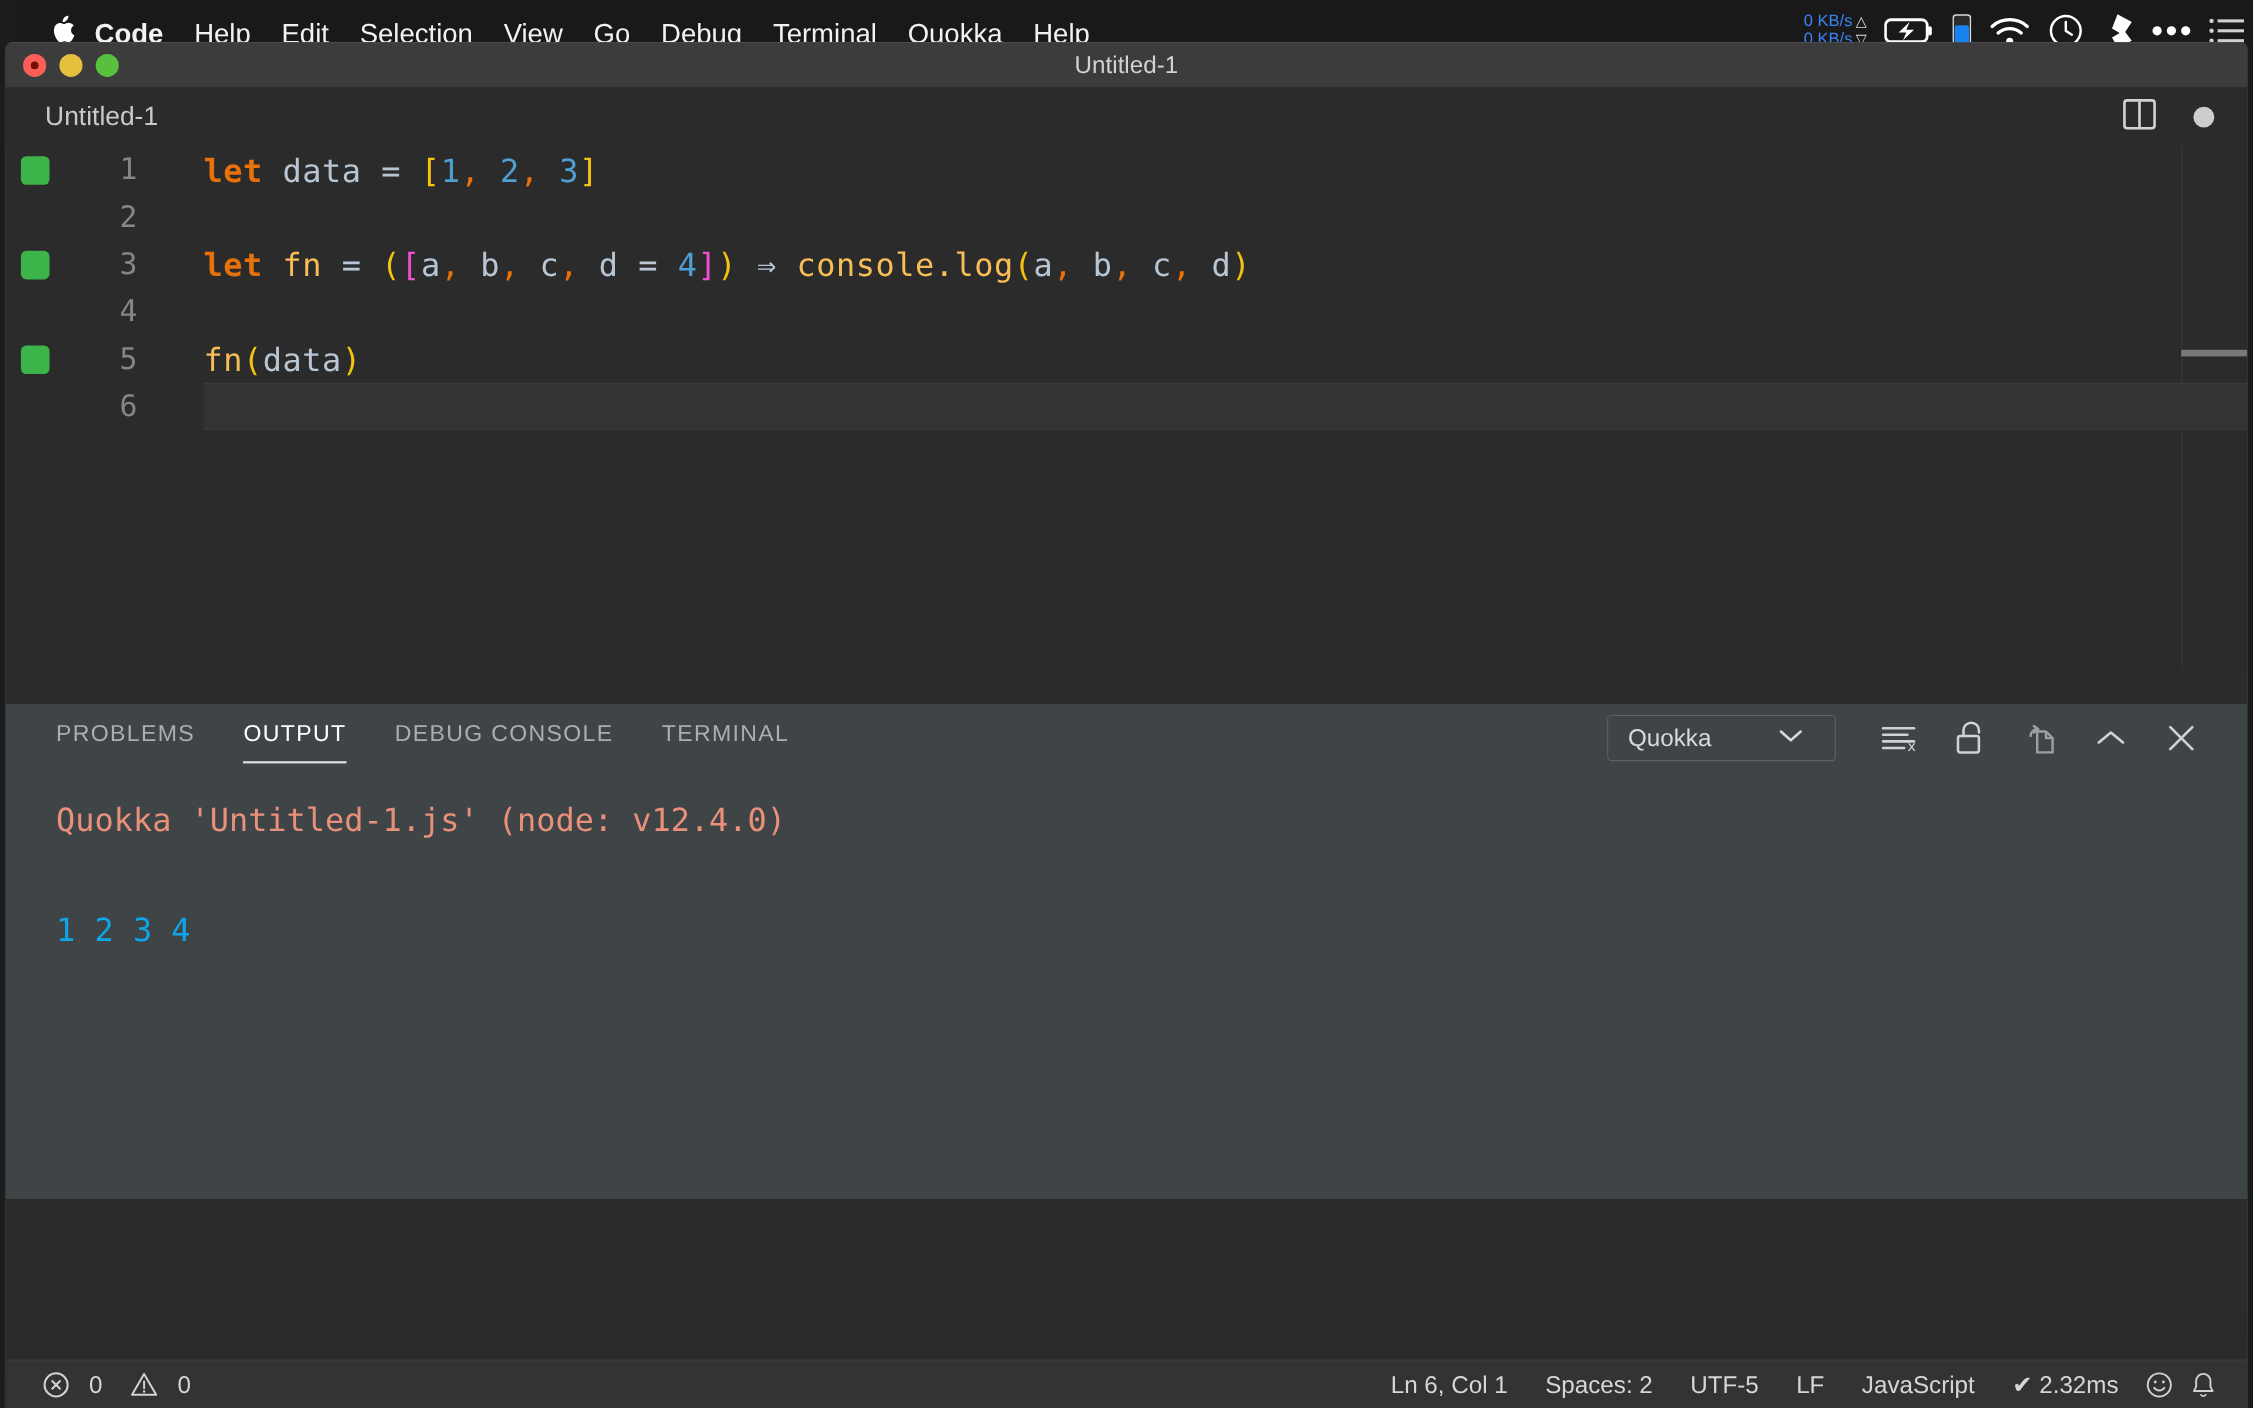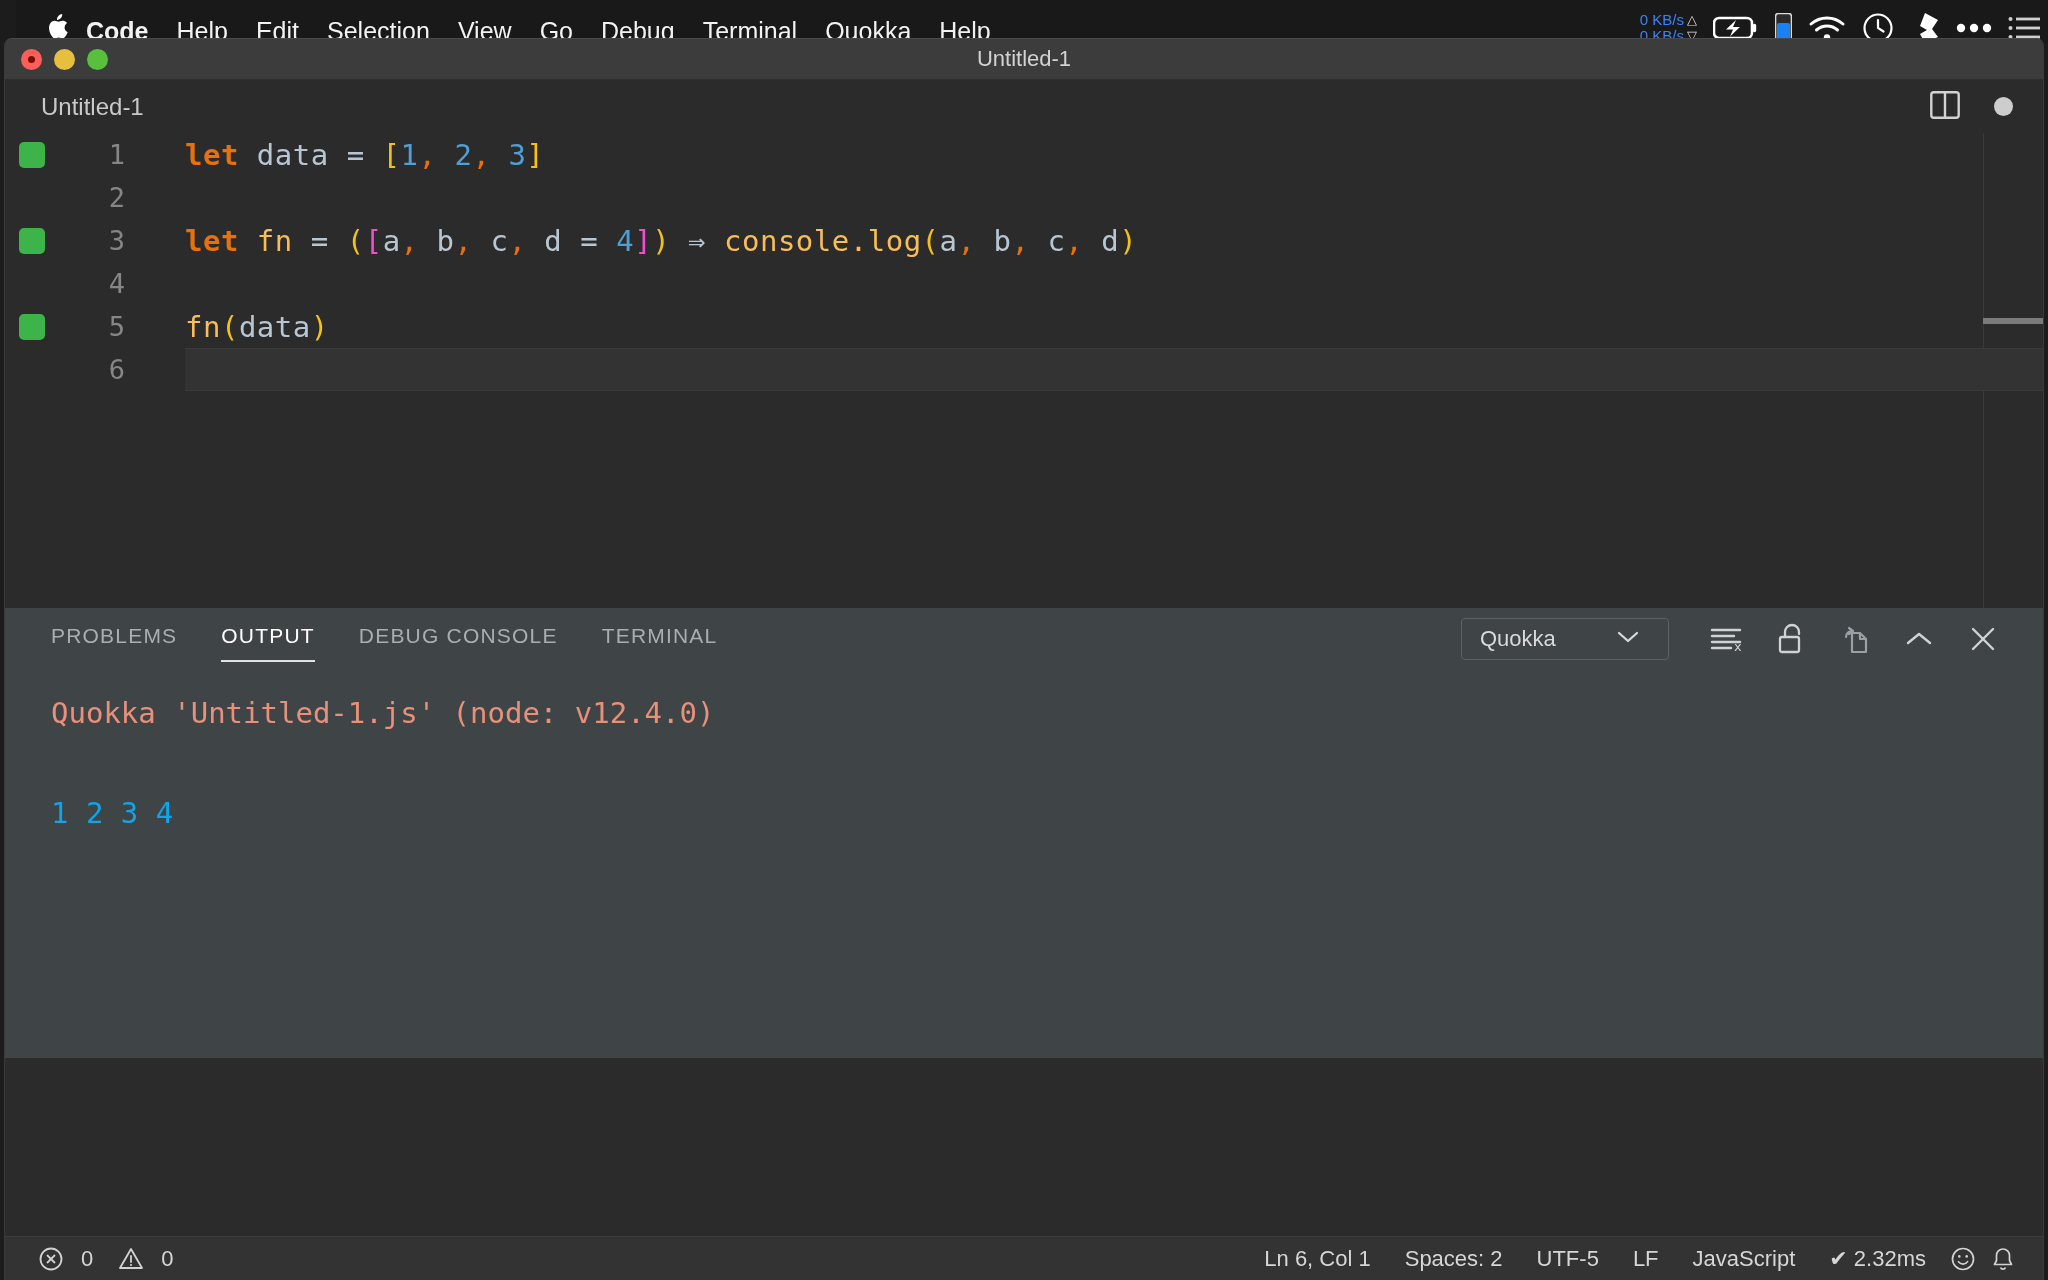--- a/index.html
+++ b/index.html
@@ -104,21 +104,21 @@
   .tok-call    { color: #f9bd57; }
 
   .editor-scroll-mark {
     position: absolute; right: 0; top: 185px; width: 60px; height: 6px; background: #7a7a7a;
   }
   .editor-right-rule {
     position: absolute; right: 59px; top: 0; bottom: 0; width: 1px; background: #3a3a3a;
   }
 
   
-  .panel { position: relative; height: 450px; background: #3f4447; }
+  .panel { position: relative; height: 450px; background: #3f4447; margin-top: 32px; }
   .panel-header {
     position: relative; height: 62px; display: flex; align-items: center;
     padding-left: 46px;
   }
   .ptab {
     font-size: 21px; letter-spacing: 1.2px; color: #a9aeb1;
     margin-right: 44px; position: relative; padding-bottom: 6px; cursor: default;
   }
   .ptab.active { color: #ffffff; }
   .ptab.active::after {

